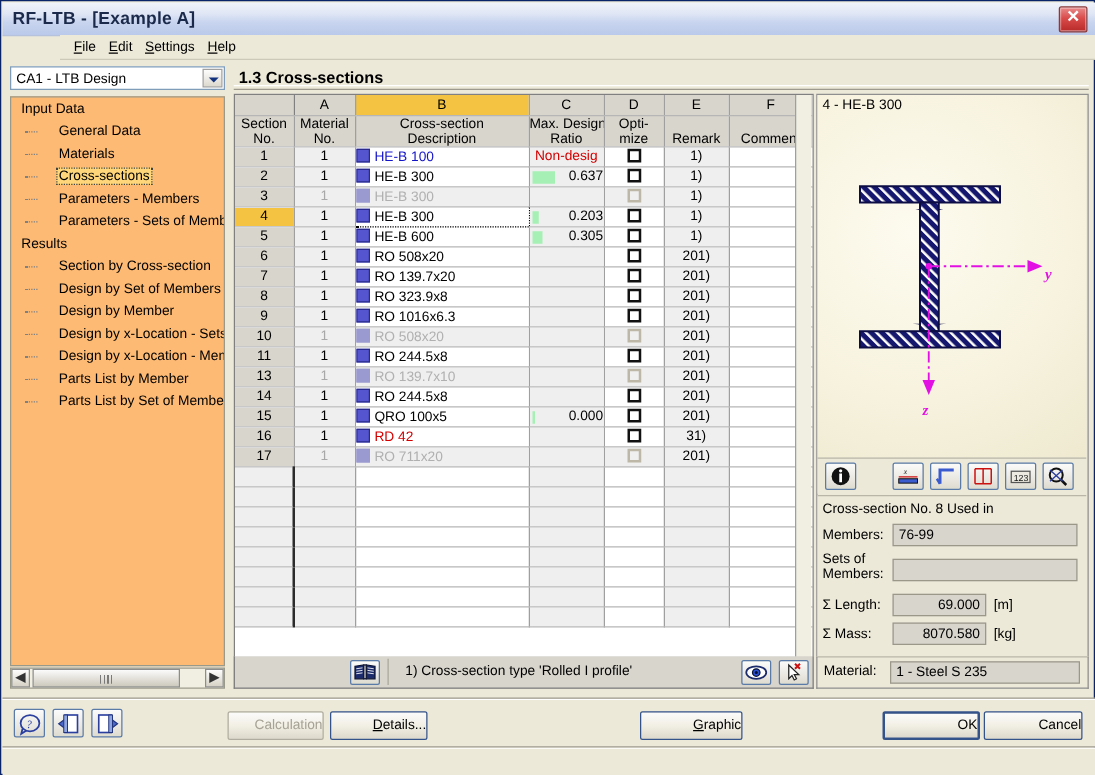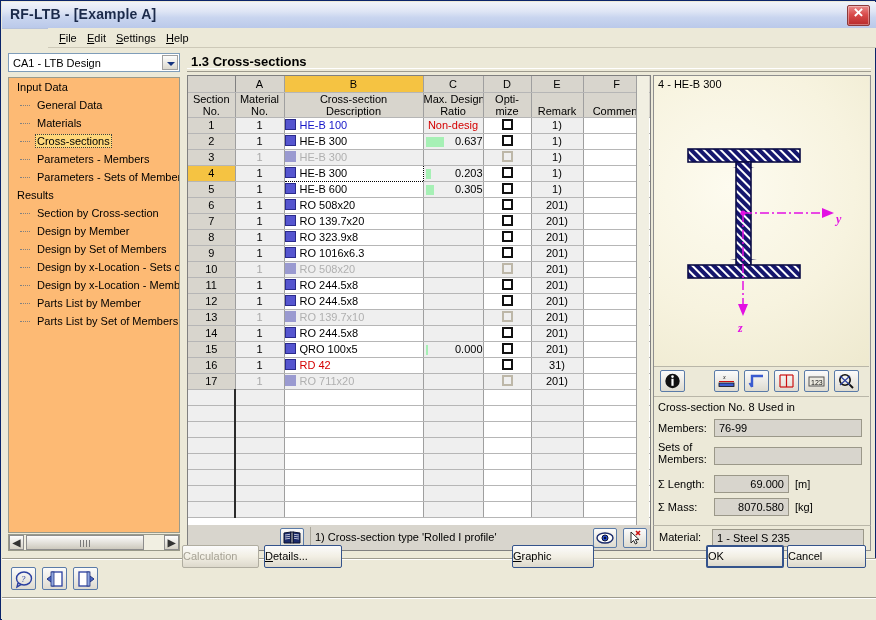--- a/index.html
+++ b/index.html
@@ -67,21 +67,21 @@
     border-left:4px solid transparent;border-right:4px solid transparent;
     border-top:4px solid #14337f;
   }
   .tree{
     position:absolute;left:7px;top:76px;width:172px;height:456px;
     background:#fdba74;border:1px solid #9a9a8a;box-sizing:border-box;
     overflow:hidden;
   }
   .tnode{position:relative;height:18px;line-height:18px;font-size:11px;color:#000;white-space:nowrap;}
   .tnode.root{padding-left:6px;}
-  .tnode.child{padding-left:26px;}
+  .tnode.child{padding-left:36px;}
   .tnode.child:before{
     content:"";position:absolute;left:11px;top:9px;width:10px;height:0;
     border-top:1px dotted #808080;
   }
   .tnode .lbl{padding:0 2px;}
   .tnode.sel .lbl{
     background:#ffd77a;border:1px dotted #404040;padding:0 1px;
   }
   .hscroll{
     position:absolute;left:7px;top:533px;width:172px;height:17px;
@@ -187,21 +187,21 @@
     background:#d8d5cd;border:1px solid #808080;border-top:none;box-sizing:border-box;
   }
   .remarkbar .bookbtn{
     position:absolute;left:92px;top:3px;width:24px;height:20px;
     background:linear-gradient(to bottom,#fbfbfb,#dedbd0);
     border:1px solid #5a7ba8;border-radius:2px;box-sizing:border-box;cursor:pointer;
   }
   .remarkbar .rtext{
     position:absolute;left:122px;top:2px;width:200px;height:21px;
     background:#d8d5cd;border-left:1px solid #a9a69b;
-    font-size:11px;color:#000;padding-left:4px;line-height:20px;white-space:nowrap;
+    font-size:11px;color:#000;padding-left:4px;line-height:20px;white-space:nowrap;text-align:center;
   }
   
   .rightpanel{
     position:absolute;left:652px;top:74px;width:218px;height:476px;
     background:#ece9d8;border:1px solid #8f8f8f;box-sizing:border-box;
   }
   .gfx{
     position:absolute;left:653px;top:75px;width:215px;height:290px;
     background:radial-gradient(circle at 35% 38%, #fdfbef 0%, #f7f3df 55%, #eee9cf 100%);
     overflow:hidden;
@@ -249,24 +249,24 @@
   }
   
   .btnbar{
     position:absolute;left:1px;top:558px;width:874px;height:38px;
     background:#ece9d8;border-top:1px solid #fff;
   }
   .btnbar:before{
     content:"";position:absolute;left:0;top:-2px;width:874px;height:1px;background:#9e9b8e;
   }
   .pbtn{
-    position:absolute;top:544px;height:23px;
+    position:absolute;top:568px;height:23px;
     background:linear-gradient(to bottom,#fbfbfb 0%,#f2efe4 50%,#ddd9cc 100%);
     border:1px solid #34538b;border-radius:2px;box-sizing:border-box;
-    font-size:11px;color:#000;text-align:left;line-height:21px;cursor:pointer;
+    font-size:11px;color:#000;text-align:right;line-height:21px;cursor:pointer;
   }
   .pbtn.disabled{color:#a6a295;border-color:#b0ada0;}
   .pbtn.default{border:2px solid #34538b;line-height:19px;}
   .pbtn u{text-decoration:underline;}
   .statusbar{
     position:absolute;left:1px;top:597px;width:874px;height:21px;
     background:#ece9d8;border-top:1px solid #fff;
   }
   .statusbar:before{
     content:"";position:absolute;left:0;top:-2px;width:874px;height:1px;background:#9e9b8e;
@@ -297,22 +297,22 @@
 
   <div class="tree">
     <div class="tnode root"><span class="lbl">Input Data</span></div>
     <div class="tnode child"><span class="lbl">General Data</span></div>
     <div class="tnode child"><span class="lbl">Materials</span></div>
     <div class="tnode child sel"><span class="lbl">Cross-sections</span></div>
     <div class="tnode child"><span class="lbl">Parameters - Members</span></div>
     <div class="tnode child"><span class="lbl">Parameters - Sets of Members</span></div>
     <div class="tnode root"><span class="lbl">Results</span></div>
     <div class="tnode child"><span class="lbl">Section by Cross-section</span></div>
+    <div class="tnode child"><span class="lbl">Design by Set of Members</span></div>
     <div class="tnode child"><span class="lbl">Design by Member</span></div>
-    <div class="tnode child"><span class="lbl">Design by Set of Members</span></div>
     <div class="tnode child"><span class="lbl">Design by x-Location - Sets of M</span></div>
     <div class="tnode child"><span class="lbl">Design by x-Location - Members</span></div>
     <div class="tnode child"><span class="lbl">Parts List by Member</span></div>
     <div class="tnode child"><span class="lbl">Parts List by Set of Members</span></div>
   </div>
 
   <div class="hscroll">
     <div class="arw l">◀</div>
     <div class="thumb"></div>
     <div class="arw r">▶</div>
@@ -440,29 +440,20 @@
             <td class="rn">10</td>
             <td class="mat">1</td>
             <td class="desc dim"><span class="swatch dim"></span><span class="dtxt grey">RO 508x20</span></td>
             <td class="ratio"></td>
             <td class="opt dim"><span class="chk dim"></span></td>
             <td class="rem">201)</td>
             <td class="cmt"></td>
           </tr>
           <tr>
             <td class="rn">11</td>
-            <td class="mat">1</td>
-            <td class="desc"><span class="swatch"></span><span class="dtxt ">RO 244.5x8</span></td>
-            <td class="ratio"></td>
-            <td class="opt"><span class="chk"></span></td>
-            <td class="rem">201)</td>
-            <td class="cmt"></td>
-          </tr>
-          <tr>
-            <td class="rn">12</td>
             <td class="mat">1</td>
             <td class="desc"><span class="swatch"></span><span class="dtxt ">RO 244.5x8</span></td>
             <td class="ratio"></td>
             <td class="opt"><span class="chk"></span></td>
             <td class="rem">201)</td>
             <td class="cmt"></td>
           </tr>
           <tr class="dim">
             <td class="rn">13</td>
             <td class="mat">1</td>

